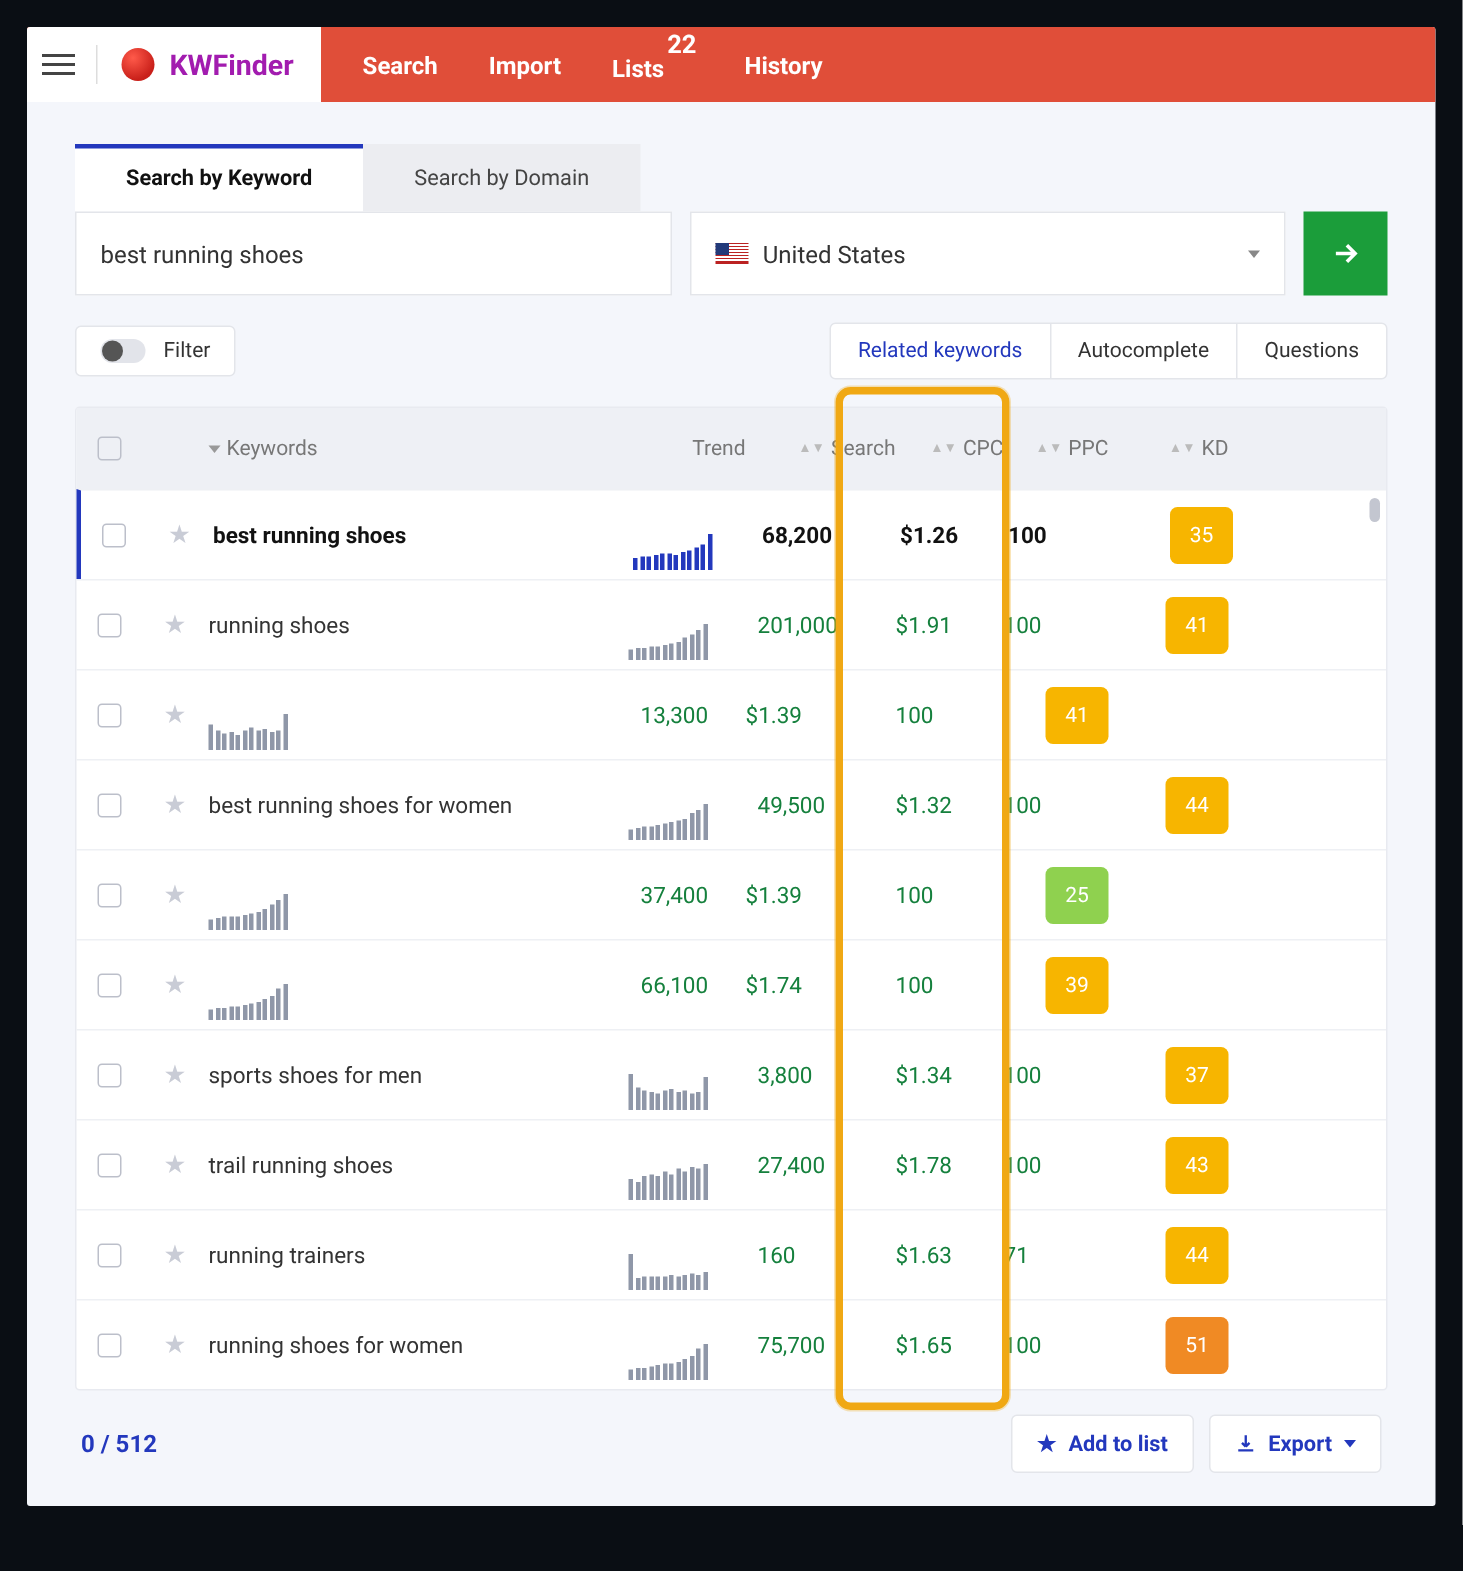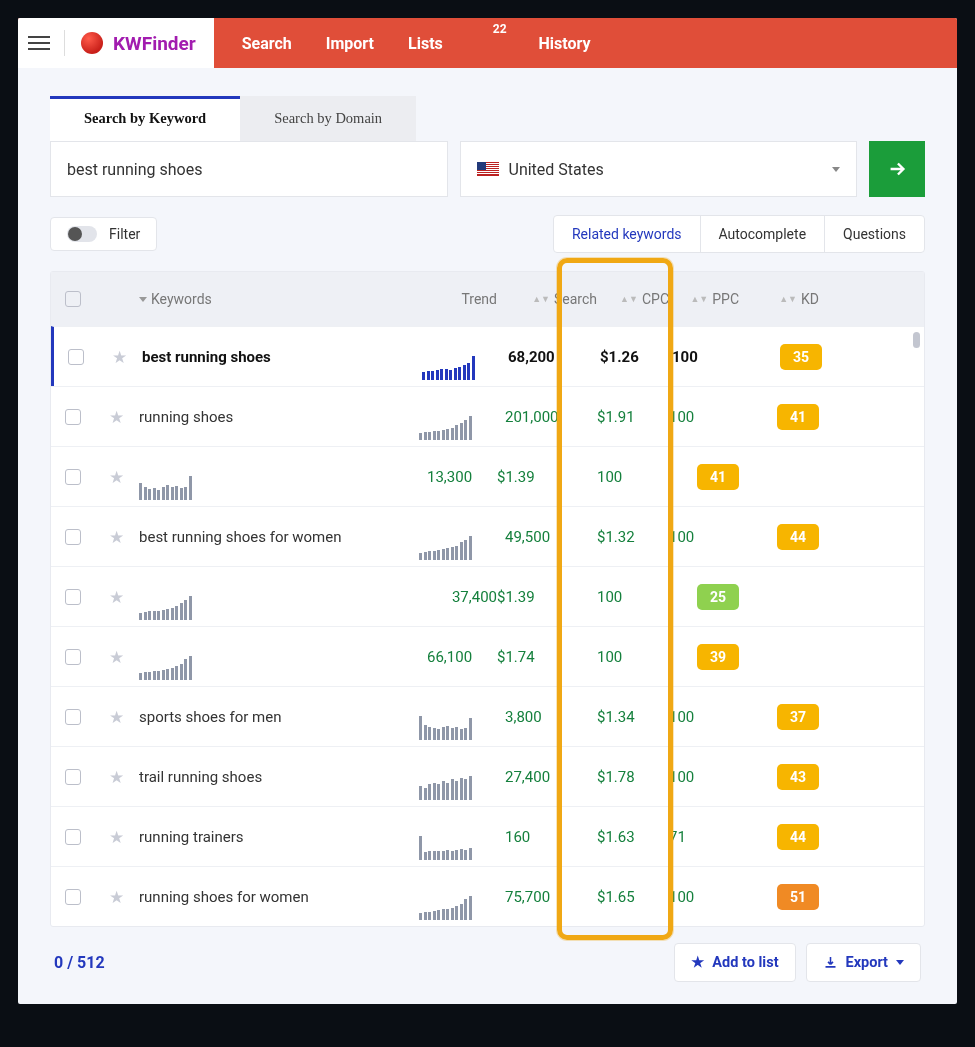--- a/index.html
+++ b/index.html
@@ -39,24 +39,24 @@
   .nav {
     display: flex;
     align-items: center;
     gap: 34px;
     padding-left: 28px;
   }
   .nav a {
     color: #fff; font-weight: 700; font-size: 16px;
     text-decoration: none; cursor: pointer; position: relative;
   }
-  .nav sup { font-size: 12px; top: -10px; position: relative; left:2px;margin-left:48px;}
+  .nav sup { font-size: 17px; top: -10px; position: relative; left:2px;}
   
   .content { padding: 28px 32px 18px; position: relative; }
-  .tabs-search { display: flex; font-family: Liberation Serif, serif; }
+  .tabs-search { display: flex; }
   .tab {
     padding: 14px 34px; font-size: 14.5px; color:#444;
     background:#ecedf1; cursor:pointer;
   }
   .tab.active { background:#fff; font-weight:700; border-top:3px solid #2338bd; padding-top:11px; color:#111;}
   .search-row {
     display:flex; gap:12px; margin-bottom:18px;
   }
   .search-input, .select {
     background:#fff; border:1px solid #e3e5ea; height:56px;
@@ -107,21 +107,21 @@
   .kw { color:#333; cursor:pointer; }
   .trend {
     display:flex; align-items:flex-end; gap:1.5px; height:26px; align-self:end; margin-bottom:6px;
   }
   .trend span { width:3px; background:#8f97a8; display:block;}
   .trow.active .trend span { background:#2338bd;}
   .search-v, .cpc-v, .ppc-v { color:#15803d;}
   .trow.active .search-v, .trow.active .cpc-v, .trow.active .ppc-v { font-weight:700; color:#111;}
   .kd-badge {
     display:inline-flex; align-items:center; justify-content:center;
-    min-width:42px; height:26px; border-radius:5px; color:#fff; font-weight:700; font-size:14px;
+    min-width:42px; height:38px; border-radius:5px; color:#fff; font-weight:400; font-size:14px;
     justify-self:end;
     text-align:right;
   }
   
   .col-highlight {
     position:absolute; border:5px solid #f0a814; border-radius:10px;
     top:-14px; left:506px; width:116px; height: calc(100% + 28px);
     pointer-events:none; box-shadow:0 0 0 1px rgba(240,168,20,.3);
   }
   
@@ -351,21 +351,21 @@
               <span style="height: 9.45455px;"></span>
               <span style="height: 9.45455px;"></span>
               <span style="height: 10.3636px;"></span>
               <span style="height: 11.2727px;"></span>
               <span style="height: 12.1818px;"></span>
               <span style="height: 14px;"></span>
               <span style="height: 16.7273px;"></span>
               <span style="height: 20.3636px;"></span>
               <span style="height: 24px;"></span>
             </div>
-            <div class="search-v" style="text-align: right; padding-left: 8px;">37,400</div>
+            <div class="search-v" style="text-align: left; padding-left: 8px;">37,400</div>
             <div class="cpc-v">$1.39</div>
             <div class="ppc-v">100</div>
             <div style="text-align: right;"><span class="kd-badge" style="background: rgb(143, 209, 79);">25</span></div>
           </div>
           <div class="trow">
             <div>
               <div class="chk"></div>
             </div>
             <div class="star">★</div>
             <div class="trend">

